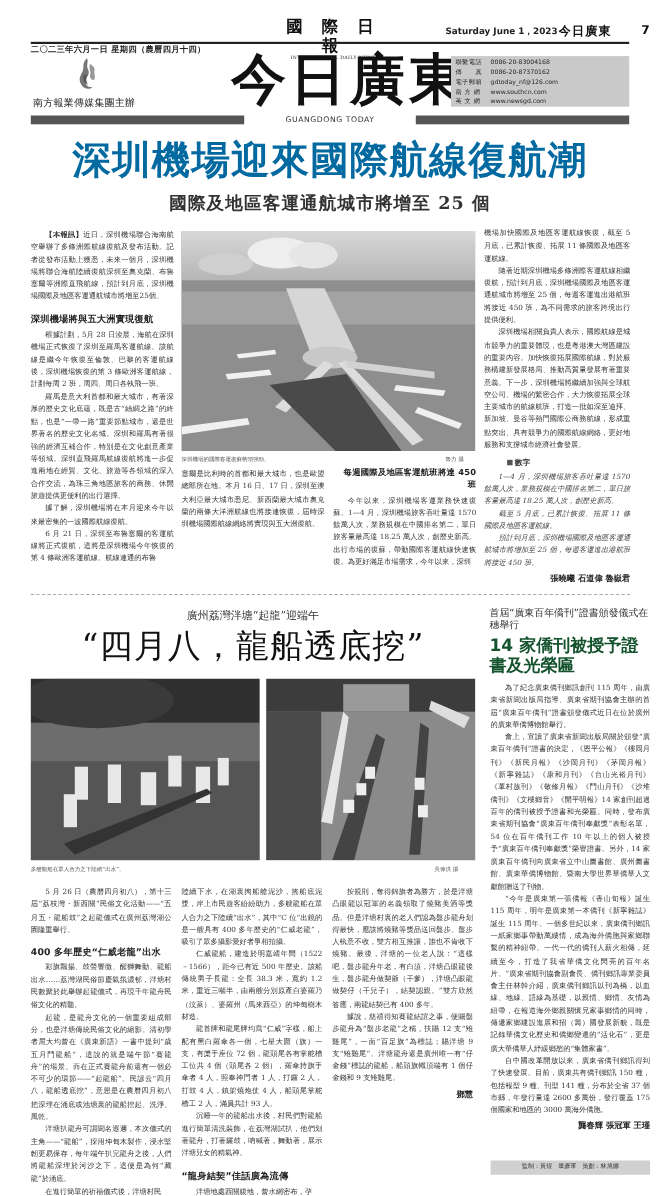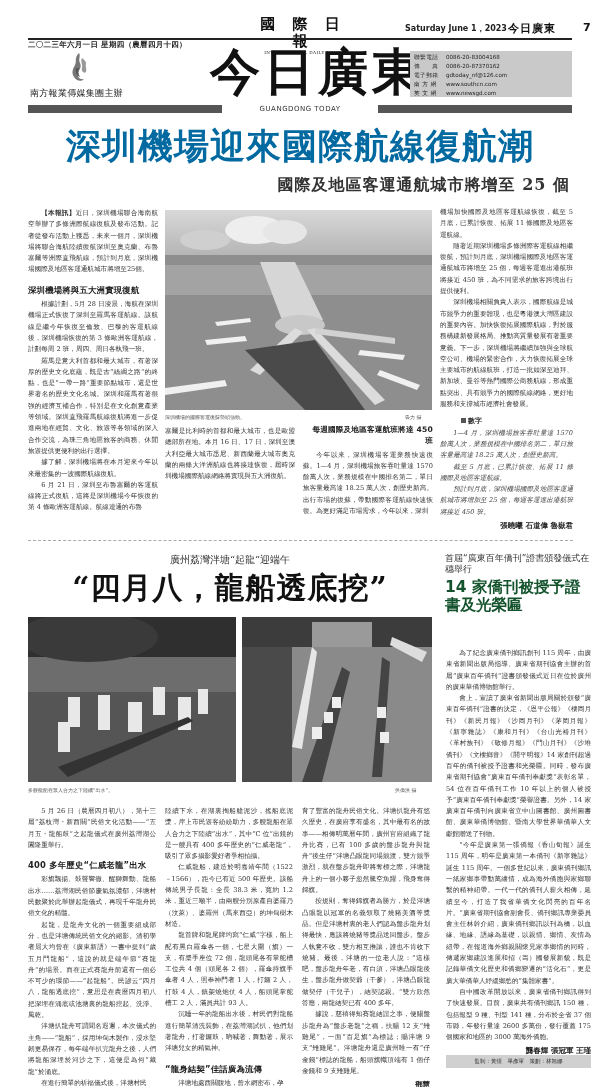--- a/index.html
+++ b/index.html
@@ -24,41 +24,41 @@
   .big-title { left: 210px; top: 44px; font-size: 50px; font-weight: bold; letter-spacing: 4px; color: #111; font-family: "DejaVu Serif", serif; line-height: 56px; }
 
   .contact-box { left: 410px; top: 51px; width: 162px; height: 46px; background: #c9c9c9; padding: 2px 4px; }
   .contact-row { display: flex; font-family: "DejaVu Sans", sans-serif; font-size: 5.6px; line-height: 9px; color: #222; }
   .contact-row .lbl { width: 32px; letter-spacing: 0.5px; }
 
   .band { left: 28px; top: 105px; width: 544px; height: 8px; background: #555; }
   .band-label { left: 222px; top: 104px; width: 156px; height: 10px; background: #fff; font-family: "DejaVu Sans", sans-serif; font-size: 7px; text-align: center; color: #333; letter-spacing: 0.5px; line-height: 10px; }
 
   .headline-main { left: 30px; top: 125px; width: 540px; text-align: center; font-size: 35px; font-weight: bold; color: #0369a1; letter-spacing: 1px; line-height: 42px; }
-  .headline-sub { left: 30px; top: 175px; width: 540px; text-align: right; font-size: 16px; font-weight: bold; color: #333; letter-spacing: 1px; }
+  .headline-sub { left: 30px; top: 175px; width: 540px; text-align: center; font-size: 16px; font-weight: bold; color: #333; letter-spacing: 1px; }
 
   
   .col { font-size: 6.6px; line-height: 11.3px; color: #333; text-align: justify; }
   .col p { text-indent: 2em; }
   .col .lead { font-weight: bold; }
   .subhead { font-family: "DejaVu Sans", sans-serif; font-weight: bold; font-size: 8.4px; color: #222; text-indent: 0 !important; margin: 9px 0 3px 0; letter-spacing: 0.2px; text-align: left; }
   .subhead.left { text-align: right; }
 
   .photo { background: #888; overflow: hidden; position: absolute; }
   .caption { font-family: "DejaVu Sans", sans-serif; font-size: 5px; color: #555; position: absolute; }
 
   .rule-dash { border-top: 1px dashed #aaa; position: absolute; height: 0; }
 
   .numbers-tag { font-family: "DejaVu Sans", sans-serif; font-weight: bold; font-size: 7px; color: #333; margin-top: 6px; margin-left: 21px; }
   .numbers-tag .sq { display: inline-block; width: 5px; height: 5px; background: #555; margin-right: 2px; vertical-align: 0px; }
   .kai { font-style: italic; color: #444; }
   .byline { font-family: "DejaVu Sans", sans-serif; font-weight: bold; font-size: 7.5px; color: #222; text-align: right; margin-top: 2px; }
 
   .kicker { left: 30px; top: 553px; width: 400px; text-align: center; font-size: 10px; color: #333; }
-  .feature-title { left: 30px; top: 567px; width: 400px; text-align: center; font-size: 30px; font-weight: bold; color: #111; letter-spacing: 1px; line-height: 42px; }
+  .feature-title { left: 30px; top: 567px; width: 400px; text-align: center; font-size: 30px; font-weight: normal; color: #111; letter-spacing: 1px; line-height: 42px; }
 
   .side-kicker { left: 445px; top: 553px; width: 145px; font-family: "DejaVu Sans", sans-serif; font-size: 9px; line-height: 11px; color: #333; }
   .side-title { left: 445px; top: 578px; width: 145px; font-family: "DejaVu Sans", sans-serif; font-size: 15.5px; font-weight: bold; line-height: 18px; color: #14532d; }
 
   .footer-bar { left: 446px; top: 1055px; width: 145px; height: 13px; background: #d0d0d0; font-family: "DejaVu Sans", sans-serif; font-size: 5.5px; color: #333; text-align: center; line-height: 13px; }
 </style>
 </head>
 <body>
 
 <div class="abs date-cn">二〇二三年六月一日  星期四（農曆四月十四）</div>
@@ -227,30 +227,29 @@
 <div class="abs col" style="left:165px; top:806px; width:128px;">
   <p style="text-indent:0">陸續下水，在湖裏掏船艙泥沙，搖船底泥漿，岸上市民遊客紛紛助力，多艘龍船在眾人合力之下陸續“出水”，其中“C 位”出鏡的是一艘具有 400 多年歷史的“仁威老龍”，吸引了眾多攝影愛好者爭相拍攝。</p>
   <p>仁威龍船，建造於明嘉靖年間（1522－1566），距今已有近 500 年歷史。該船傳統男子長龍：全長 38.3 米，寬約 1.2 米，重近三噸半，由兩艘分別原產自婆羅乃（汶萊）、婆羅州（馬來西亞）的坤甸樹木材造。</p>
   <p>龍首牌和龍尾牌均寫“仁威”字樣，船上配有黑白羅傘各一個，七星大圍（旗）一支，有槳手座位 72 個，龍頭尾各有掌舵槽工位共 4 個（頭尾各 2 個），羅傘持旗手傘者 4 人，照奉神門者 1 人，打鑼 2 人，打鼓 4 人，鎮架燒炮仗 4 人，船頭尾掌舵槽工 2 人，滿員共計 93 人。</p>
   <p>沉睡一年的龍船出水後，村民們對龍船進行簡單清洗裝飾，在荔灣湖試扒，他們划著龍舟，打著鑼鼓，吶喊著，舞動著，展示泮塘兒女的精氣神。</p>
   <div class="subhead">“龍身結契”佳話廣為流傳</div>
   <p>泮塘地處西關腹地，曾水網密布，孕</p>
 </div>
 
 <div class="abs col" style="left:302px; top:806px; width:128px;">
-  <p style="text-indent:0">育了豐富的龍舟民俗文化。泮塘扒龍舟有悠久歷史，在廣府享有盛名，其中最有名的故事——相傳明萬曆年間，廣州官府組織了龍舟比賽，已有 100 多歲的盤步龍舟與龍舟“後生仔”泮塘凸眼龍同場競渡，雙方競爭激烈，就在盤步龍舟即將奪標之際，泮塘龍舟上的一個小夥子忽然騰空魚躍，飛身奪得錦旗。</p>
   <p>按規則，奪得錦旗者為勝方，於是泮塘凸眼龍以冠軍的名義領取了燒豬美酒等獎品。但是泮塘村裏的老人們認為盤步龍舟划得最快，應該將燒豬等獎品送回盤步。盤步人執意不收，雙方相互推讓，誰也不肯收下燒豬。最後，泮塘的一位老人說：“這樣吧，盤步龍舟年老，有白須，泮塘凸眼龍後生，盤步龍舟做契爺（干爹），泮塘凸眼龍做契仔（干兒子），結契認親。”雙方欣然答應，兩龍結契已有 400 多年。</p>
   <p>據說，慈禧得知賽龍結誼之事，便賜盤步龍舟為“盤步老龍”之稱，扶賜 12 支“雉雞尾”，一面“百足旗”為標誌；賜泮塘 9 支“雉雞尾”。泮塘龍舟還是廣州唯一有“仔金錢”標誌的龍船，船頭旗幟頂端有 1 個仔金錢和 9 支雉雞尾。</p>
   <div class="byline">鄧慧</div>
 </div>
 
 <div class="abs side-kicker">首屆“廣東百年僑刊”證書頒發儀式在穗舉行</div>
 <div class="abs side-title">14 家僑刊被授予證書及光榮匾</div>
 
-<div class="abs col" style="left:446px; top:620px; width:145px;margin-top:28px;">
+<div class="abs col" style="left:446px; top:620px; width:145px;">
   <p>為了紀念廣東僑刊鄉訊創刊 115 周年，由廣東省新聞出版局指導、廣東省期刊協會主辦的首屆“廣東百年僑刊”證書頒發儀式近日在位於廣州的廣東華僑博物館舉行。</p>
   <p>會上，宣讀了廣東省新聞出版局關於頒發“廣東百年僑刊”證書的決定，《恩平公報》《樓岡月刊》《新民月報》《沙岡月刊》《茅岡月報》《新寧雜誌》《康和月刊》《台山光裕月刊》《革村族刊》《敬修月報》《鬥山月刊》《沙堆僑刊》《文樓鄉音》《開平明報》14 家創刊超過百年的僑刊被授予證書和光榮匾。同時，發布廣東省期刊協會“廣東百年僑刊奉獻獎”表彰名單，54 位在百年僑刊工作 10 年以上的個人被授予“廣東百年僑刊奉獻獎”榮譽證書。另外，14 家廣東百年僑刊向廣東省立中山圖書館、廣州圖書館、廣東華僑博物館、暨南大學世界華僑華人文獻館贈送了刊物。</p>
   <p>“今年是廣東第一張僑報《香山旬報》誕生 115 周年，明年是廣東第一本僑刊《新寧雜誌》誕生 115 周年。一個多世紀以來，廣東僑刊鄉訊一紙家鄉事帶動萬縷情，成為海外僑胞與家鄉聯繫的精神紐帶。一代一代的僑刊人薪火相傳，延續至今，打造了我省華僑文化閃亮的百年名片。”廣東省期刊協會副會長、僑刊鄉訊專業委員會主任林幹介紹，廣東僑刊鄉訊以刊為橋，以血緣、地緣、語緣為基礎，以親情、鄉情、友情為紐帶，在報道海外鄉親關懷兄家事鄉情的同時，傳遞家鄉建設進展和招（籌）國發展新貌，既是記錄華僑文化歷史和僑鄉變遷的“活化石”，更是廣大華僑華人紓緩鄉愁的“集體家書”。</p>
   <p>自中國改革開放以來，廣東省僑刊鄉訊得到了快速發展。目前，廣東共有僑刊鄉訊 150 種，包括報型 9 種、刊型 141 種，分布於全省 37 個市縣，年發行量達 2600 多萬份，發行覆蓋 175 個國家和地區的 3000 萬海外僑胞。</p>
   <div class="byline">龔春輝  張冠軍  王瑾</div>
 </div>
 
 <div class="abs footer-bar">監制：黃煜　畢彥軍　策劃：林旭娜</div>
 
 </body></html>

